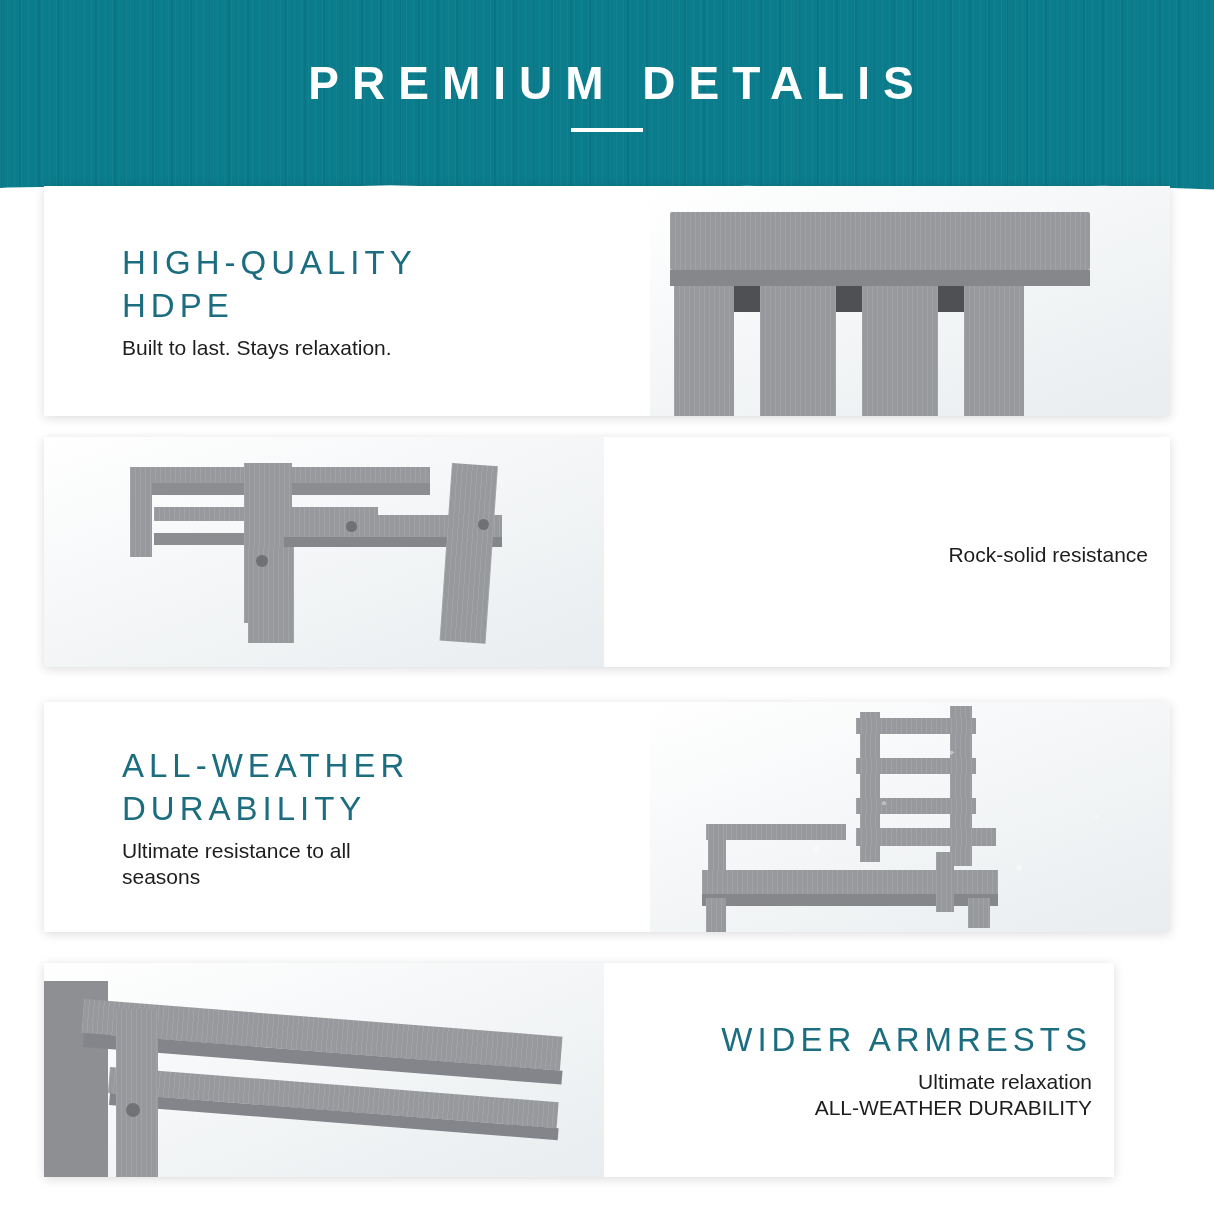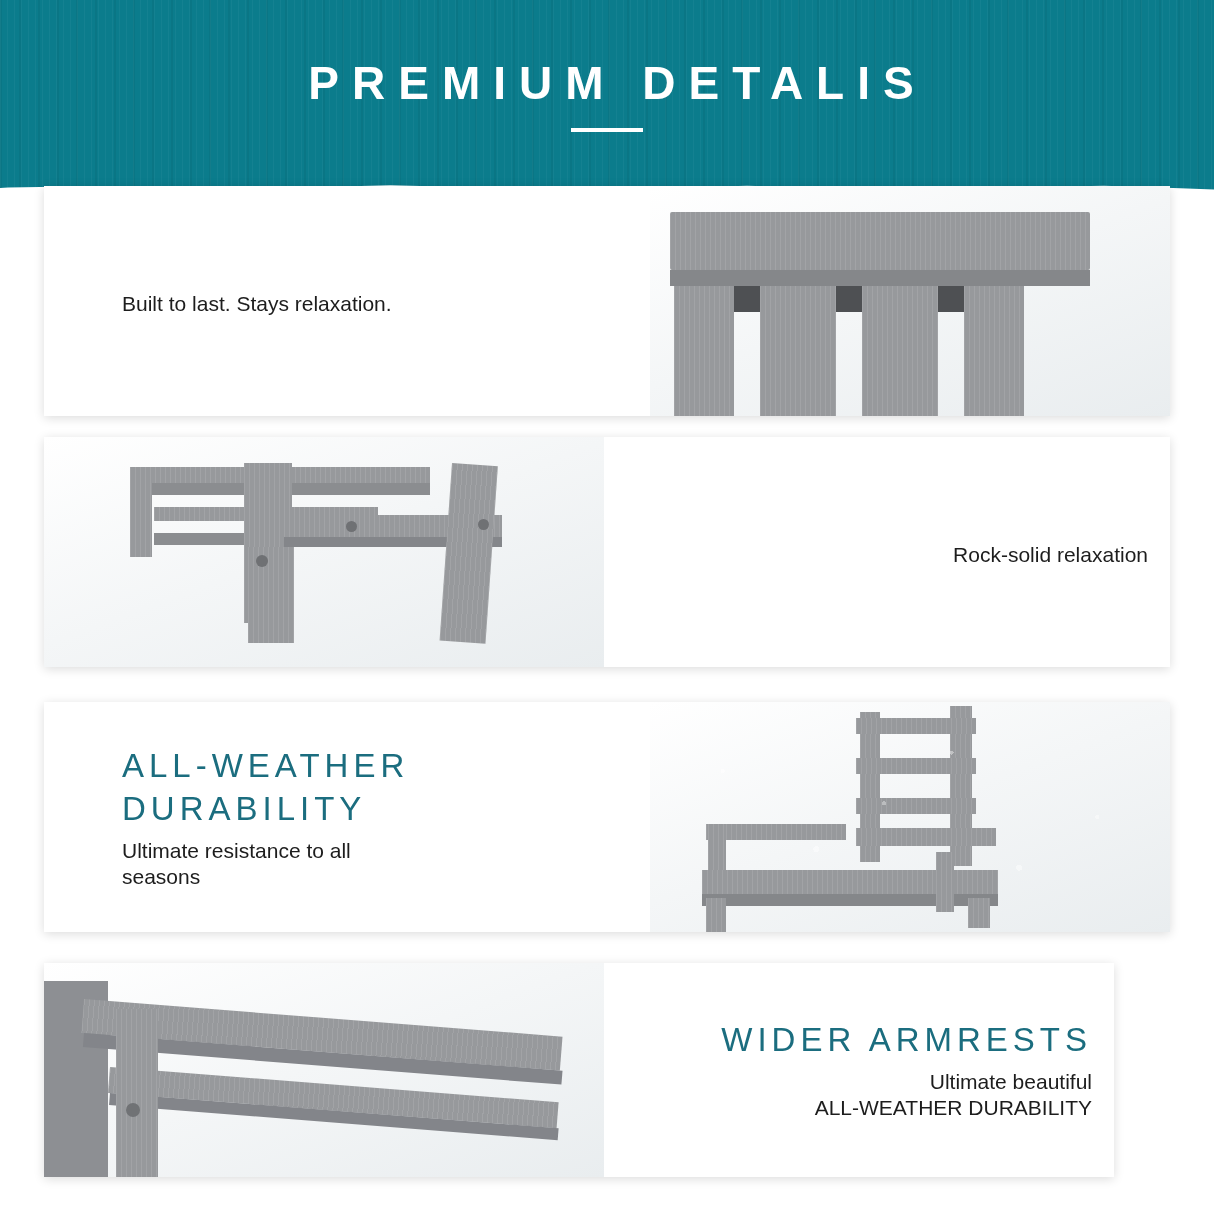--- a/index.html
+++ b/index.html
@@ -219,20 +219,22 @@
 
   <div class="header">
     <div class="header-texture"></div>
     <div class="header-title">PREMIUM DETALIS</div>
     <div class="header-rule"></div>
     <div class="header-notch"></div>
   </div>
 
   <div class="card card-1">
     <div class="card-text text-left">
+      <div class="card-title">HIGH-QUALITY
+HDPE</div>
       <div class="card-sub">Built to last. Stays relaxation.</div>
     </div>
     <div class="photo photo-right">
       <div class="ph-bg"></div>
       <div class="ph-watermark" style="left:-30px; top:78px;"></div>
       <div class="wood c1-top"></div>
       <div class="wood c1-top2"></div>
       <div class="c1-gap1" style="position:absolute;"></div>
       <div class="c1-gap2" style="position:absolute;"></div>
       <div class="c1-gap3" style="position:absolute;"></div>
@@ -255,21 +257,21 @@
       <div class="wood c2-post"></div>
       <div class="wood c2-stretch"></div>
       <div class="c2-stretch-sh" style="position:absolute;"></div>
       <div class="wood c2-leg-r"></div>
       <div class="wood c2-leg-l"></div>
       <div class="c2-screw1" style="position:absolute;"></div>
       <div class="c2-screw2" style="position:absolute;"></div>
       <div class="c2-screw3" style="position:absolute;"></div>
     </div>
     <div class="card-text text-right">
-      <div class="card-sub">Rock-solid relaxation</div>
+      <div class="card-sub">Rock-solid resistance</div>
     </div>
   </div>
 
   <div class="card card-3">
     <div class="card-text text-left">
       <div class="card-title">ALL-WEATHER
 DURABILITY</div>
       <div class="card-sub">Ultimate resistance to all
 seasons</div>
     </div>
@@ -300,18 +302,18 @@
       <div class="wood c4-post-back"></div>
       <div class="wood c4-arm-main"></div>
       <div class="c4-arm-edge" style="position:absolute;"></div>
       <div class="wood c4-rail"></div>
       <div class="c4-rail2" style="position:absolute;"></div>
       <div class="wood c4-post-l"></div>
       <div class="c4-screw" style="position:absolute;"></div>
     </div>
     <div class="card-text text-right">
       <div class="card-title">WIDER ARMRESTS</div>
-      <div class="card-sub">Ultimate beautiful</div>
+      <div class="card-sub">Ultimate relaxation</div>
       <div class="card-sub2">ALL-WEATHER DURABILITY</div>
     </div>
   </div>
 
 </div>
 
 </body></html>

